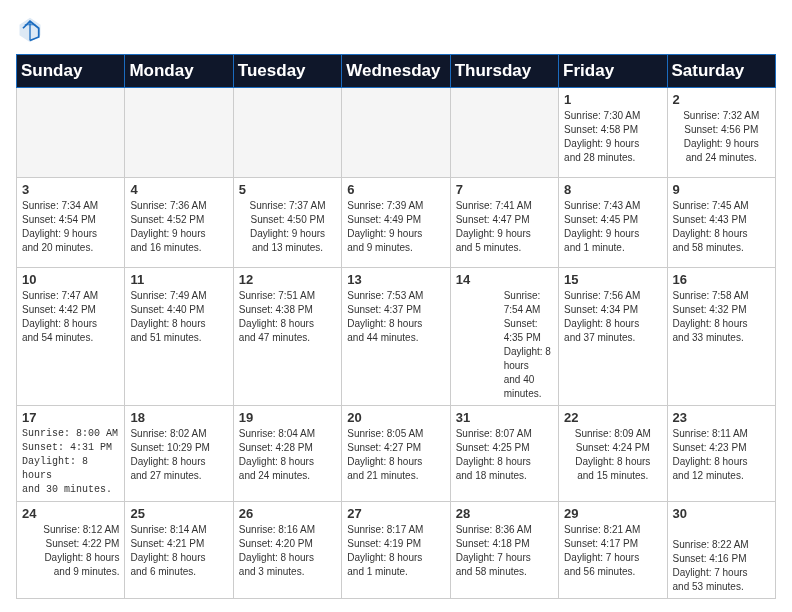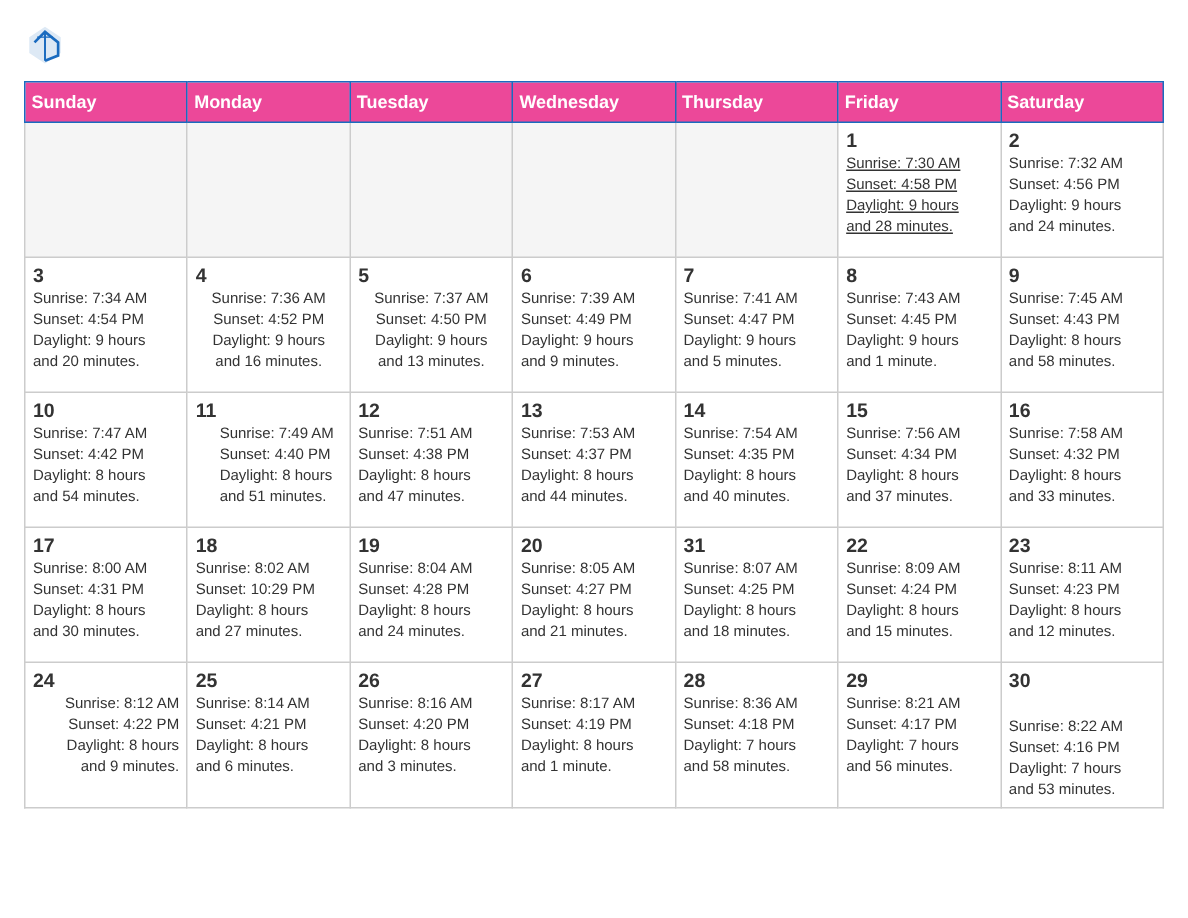--- a/index.html
+++ b/index.html
@@ -41,24 +41,24 @@
     .location {
       font-size: 14px;
       color: #555;
     }
     .calendar {
       width: 100%;
       border-collapse: collapse;
       table-layout: fixed;
     }
     .calendar th {
-      background: #ec4899;
+      background: #0f172a;
       color: #fff;
       padding: 6px 4px;
-      font-size: 12px;
+      font-size: 17px;
       font-weight: bold;
       border: 1px solid #1a6bbf;
       text-align: left;
     }
     .calendar td {
       border: 1px solid #ccc;
       vertical-align: top;
       padding: 4px 5px;
       font-size: 10.5px;
       color: #333;
@@ -115,44 +115,44 @@
   </thead>
   <tbody id="calendar-body">
   <tr>
         <td class="empty"></td>
         <td class="empty"></td>
         <td class="empty"></td>
         <td class="empty"></td>
         <td class="empty"></td>
         <td>
           <div class="day-number">1</div>
-          <div class="day-info" style="white-space: pre-line; text-decoration: underline;">Sunrise: 7:30 AM
+          <div class="day-info" style="white-space: pre-line;">Sunrise: 7:30 AM
 Sunset: 4:58 PM
 Daylight: 9 hours
 and 28 minutes.</div>
         </td>
         <td>
           <div class="day-number">2</div>
-          <div class="day-info" style="white-space: pre-line;">Sunrise: 7:32 AM
+          <div class="day-info" style="white-space: pre-line; text-align: center;">Sunrise: 7:32 AM
 Sunset: 4:56 PM
 Daylight: 9 hours
 and 24 minutes.</div>
         </td>
       </tr>
       <tr>
         <td>
           <div class="day-number">3</div>
           <div class="day-info" style="white-space: pre-line;">Sunrise: 7:34 AM
 Sunset: 4:54 PM
 Daylight: 9 hours
 and 20 minutes.</div>
         </td>
         <td>
           <div class="day-number">4</div>
-          <div class="day-info" style="white-space: pre-line; text-align: center;">Sunrise: 7:36 AM
+          <div class="day-info" style="white-space: pre-line;">Sunrise: 7:36 AM
 Sunset: 4:52 PM
 Daylight: 9 hours
 and 16 minutes.</div>
         </td>
         <td>
           <div class="day-number">5</div>
           <div class="day-info" style="white-space: pre-line; text-align: center;">Sunrise: 7:37 AM
 Sunset: 4:50 PM
 Daylight: 9 hours
 and 13 minutes.</div>
@@ -189,42 +189,42 @@
       <tr>
         <td>
           <div class="day-number">10</div>
           <div class="day-info" style="white-space: pre-line;">Sunrise: 7:47 AM
 Sunset: 4:42 PM
 Daylight: 8 hours
 and 54 minutes.</div>
         </td>
         <td>
           <div class="day-number">11</div>
-          <div class="day-info" style="white-space: pre-line; margin-left: 16px;">Sunrise: 7:49 AM
+          <div class="day-info" style="white-space: pre-line;">Sunrise: 7:49 AM
 Sunset: 4:40 PM
 Daylight: 8 hours
 and 51 minutes.</div>
         </td>
         <td>
           <div class="day-number">12</div>
           <div class="day-info" style="white-space: pre-line;">Sunrise: 7:51 AM
 Sunset: 4:38 PM
 Daylight: 8 hours
 and 47 minutes.</div>
         </td>
         <td>
           <div class="day-number">13</div>
           <div class="day-info" style="white-space: pre-line;">Sunrise: 7:53 AM
 Sunset: 4:37 PM
 Daylight: 8 hours
 and 44 minutes.</div>
         </td>
         <td>
           <div class="day-number">14</div>
-          <div class="day-info" style="white-space: pre-line;">Sunrise: 7:54 AM
+          <div class="day-info" style="white-space: pre-line; margin-left: 48px;">Sunrise: 7:54 AM
 Sunset: 4:35 PM
 Daylight: 8 hours
 and 40 minutes.</div>
         </td>
         <td>
           <div class="day-number">15</div>
           <div class="day-info" style="white-space: pre-line;">Sunrise: 7:56 AM
 Sunset: 4:34 PM
 Daylight: 8 hours
 and 37 minutes.</div>
@@ -233,21 +233,21 @@
           <div class="day-number">16</div>
           <div class="day-info" style="white-space: pre-line;">Sunrise: 7:58 AM
 Sunset: 4:32 PM
 Daylight: 8 hours
 and 33 minutes.</div>
         </td>
       </tr>
       <tr>
         <td>
           <div class="day-number">17</div>
-          <div class="day-info" style="white-space: pre-line;">Sunrise: 8:00 AM
+          <div class="day-info" style="white-space: pre-line; font-family: Liberation Mono, monospace;">Sunrise: 8:00 AM
 Sunset: 4:31 PM
 Daylight: 8 hours
 and 30 minutes.</div>
         </td>
         <td>
           <div class="day-number">18</div>
           <div class="day-info" style="white-space: pre-line;">Sunrise: 8:02 AM
 Sunset: 10:29 PM
 Daylight: 8 hours
 and 27 minutes.</div>
@@ -268,21 +268,21 @@
         </td>
         <td>
           <div class="day-number">31</div>
           <div class="day-info" style="white-space: pre-line;">Sunrise: 8:07 AM
 Sunset: 4:25 PM
 Daylight: 8 hours
 and 18 minutes.</div>
         </td>
         <td>
           <div class="day-number">22</div>
-          <div class="day-info" style="white-space: pre-line;">Sunrise: 8:09 AM
+          <div class="day-info" style="white-space: pre-line; text-align: center;">Sunrise: 8:09 AM
 Sunset: 4:24 PM
 Daylight: 8 hours
 and 15 minutes.</div>
         </td>
         <td>
           <div class="day-number">23</div>
           <div class="day-info" style="white-space: pre-line;">Sunrise: 8:11 AM
 Sunset: 4:23 PM
 Daylight: 8 hours
 and 12 minutes.</div>

